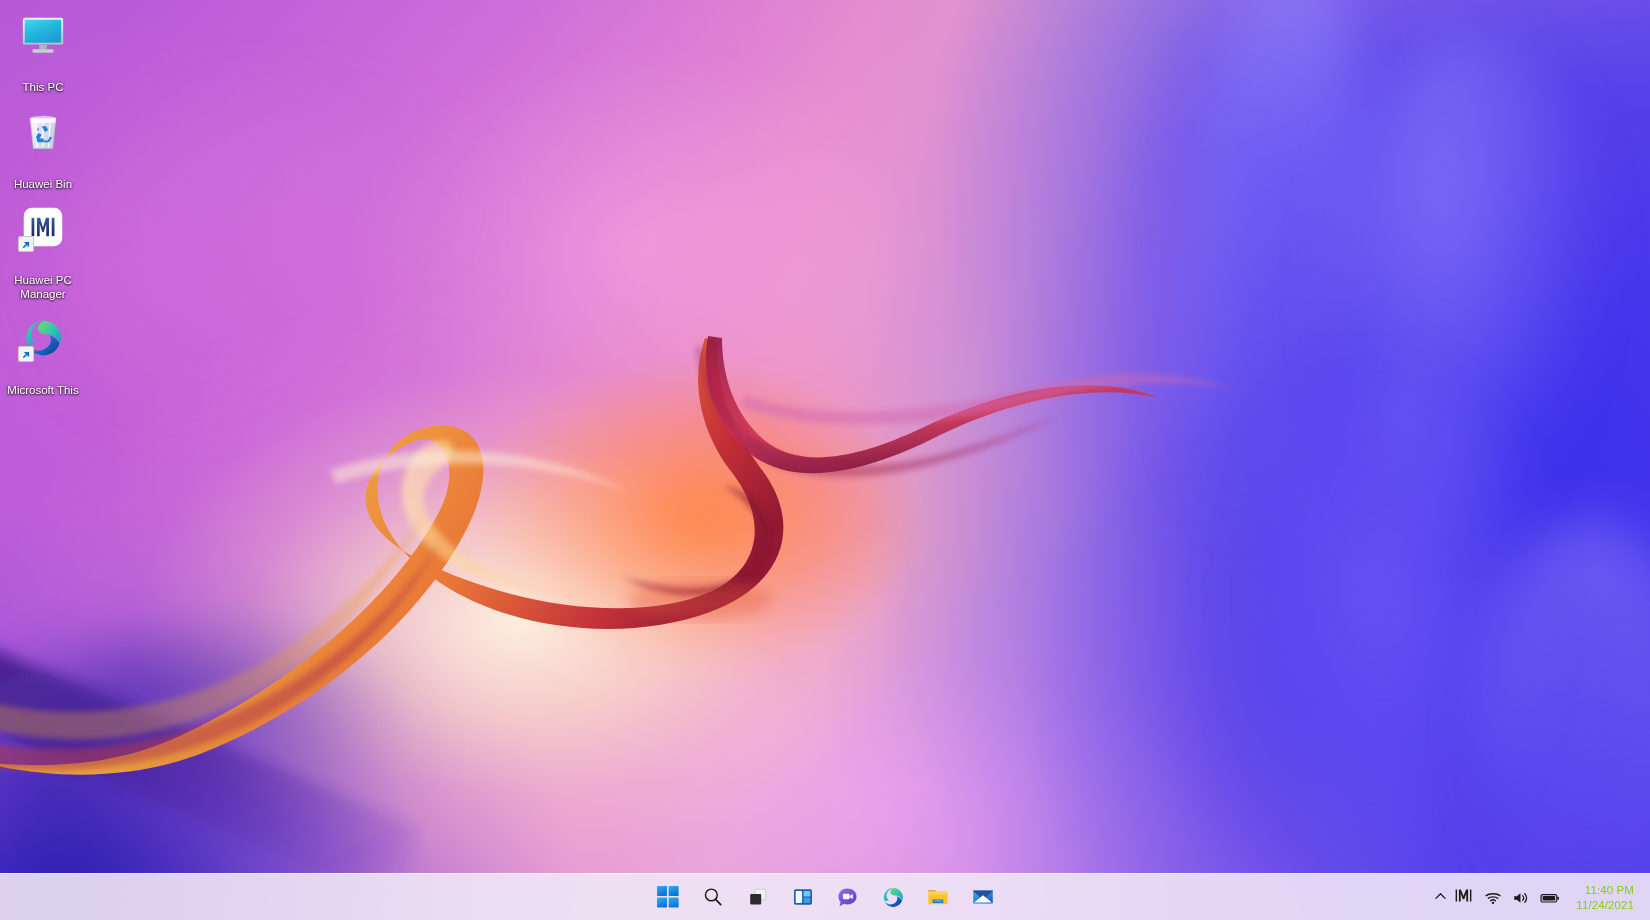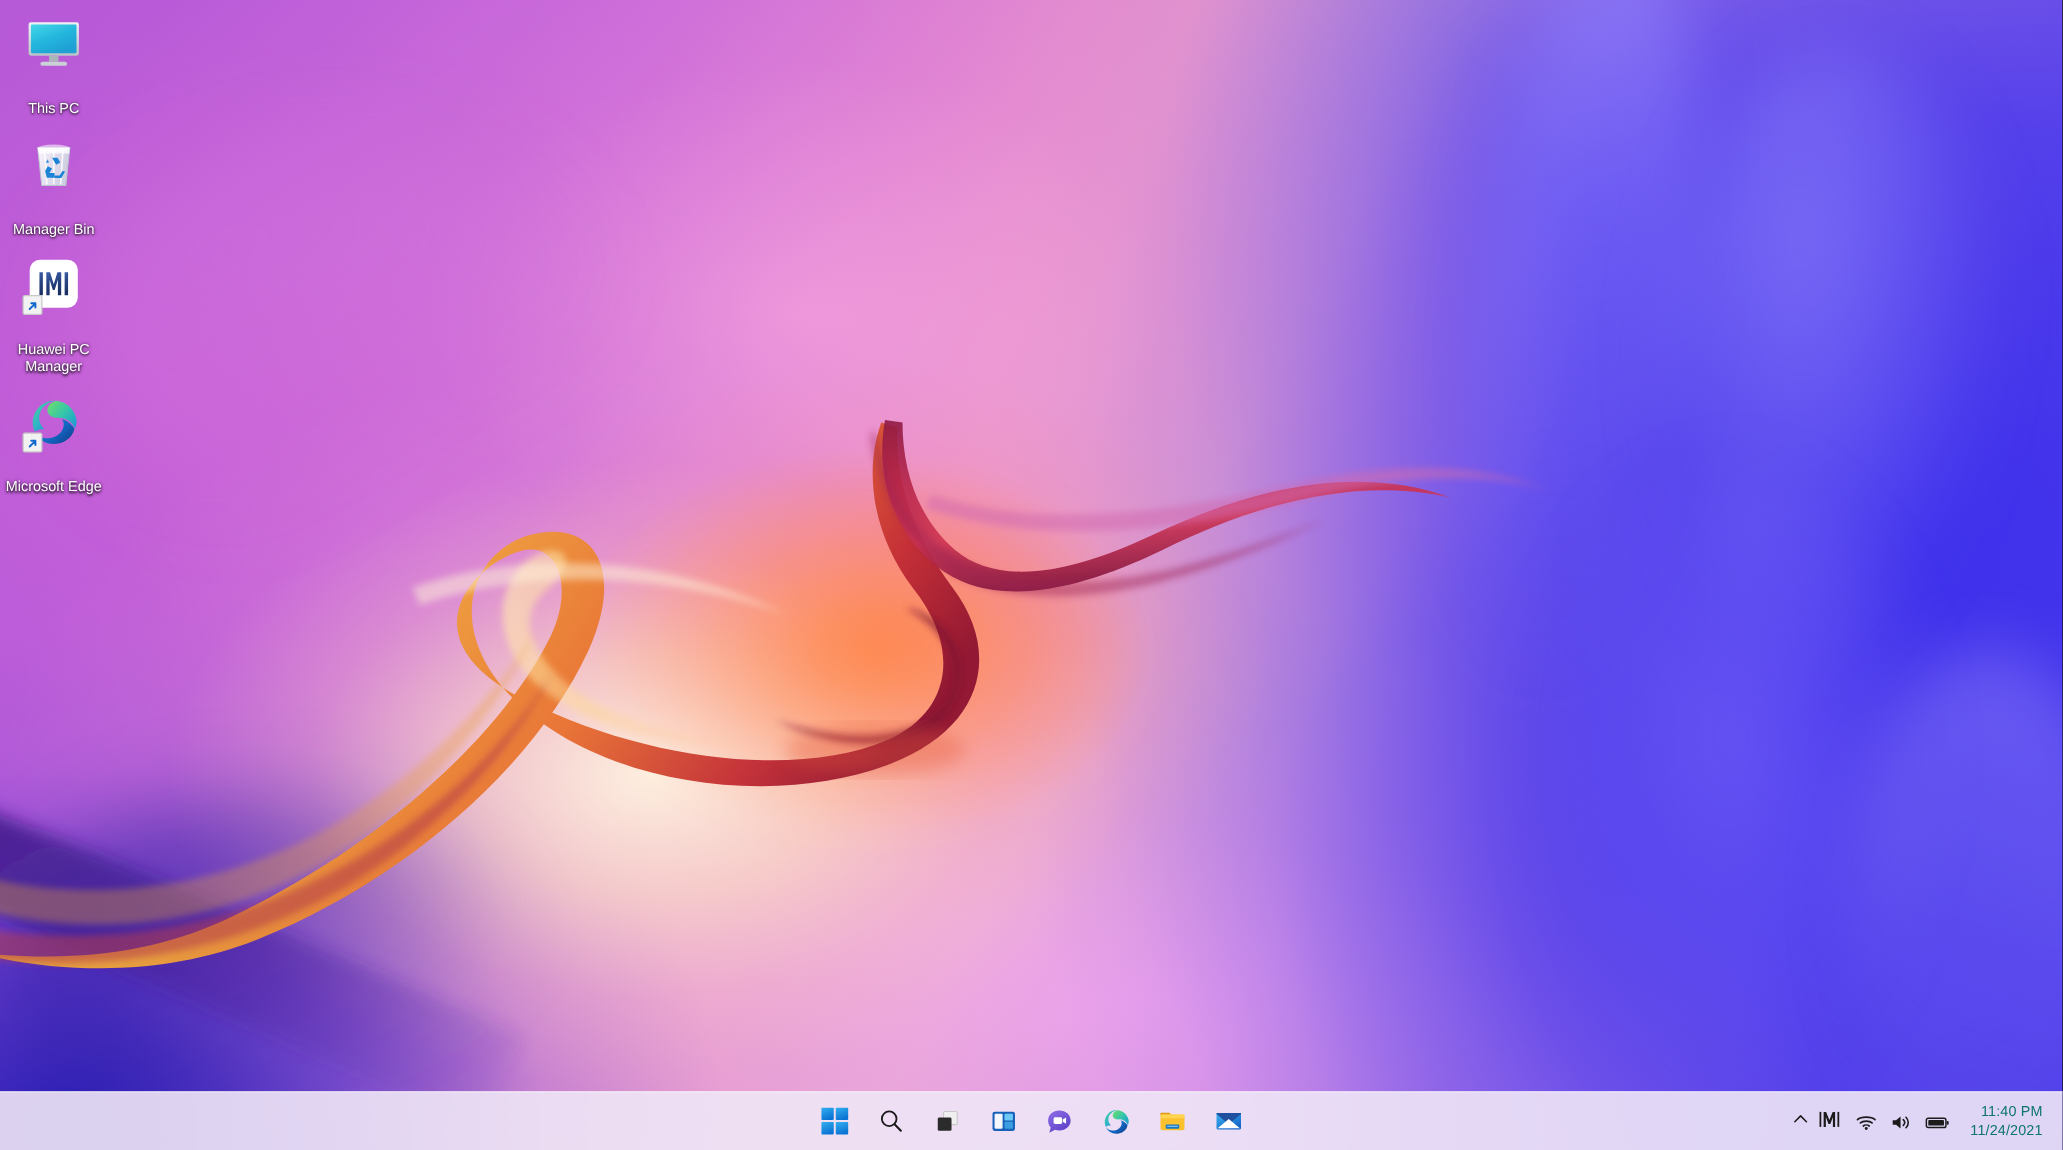--- a/index.html
+++ b/index.html
@@ -129,21 +129,21 @@
     height:40px; display:flex; align-items:center; justify-content:center;
     border-radius:5px; cursor:default; padding:0 4px;
   }
   #tray-group {
     display:flex; align-items:center; gap:2px;
     padding:0 4px; height:40px; border-radius:5px;
   }
   #clock {
     height:40px; padding:0 10px 0 8px; border-radius:5px;
     display:flex; flex-direction:column; align-items:flex-end; justify-content:center;
-    cursor:default; color:#0f766e;
+    cursor:default; color:#84cc16;
   }
   #clock .t, #clock .d { font-size:11.5px; line-height:15px; letter-spacing:0.1px; }
 </style>
 </head>
 <body>
 
 <div id="desktop">
 
   <div id="wallpaper"></div>
   <div class="fold f6"></div>
@@ -286,21 +286,21 @@
           <path d="M16 12 L18 42 M24 12 L24 42 M32 12 L30 42" stroke="#ffffff" stroke-width="1.4" opacity="0.85" fill="none"></path>
           <g transform="translate(24,27) scale(0.92)" fill="#1b84d6">
             <path d="M-1.6 -9 L3.6 -9 L6.2 -4.4 L2.3 -2.2 L-0.2 -6.6 Z"></path>
             <path d="M-8.2 3.6 L-5.6 -1 L-1.6 1.2 L-4.1 5.6 L0.8 5.6 L0.8 10 L-6.6 10 Z"></path>
             <path d="M8.2 3.6 L5.6 8 L0.7 8 L0.7 10.2 L7.2 10.2 L10.8 4 Z"></path>
             <path d="M-4.6 -4.1 L-7.6 -4.1 L-5.6 -7.6 Z" opacity="0.9"></path>
           </g>
           <ellipse cx="24" cy="10.5" rx="14" ry="3.2" fill="#ffffff" opacity="0.55"></ellipse>
         </svg>
       </div>
-      <div class="lbl">Manager Bin</div>
+      <div class="lbl">Huawei Bin</div>
     </div>
 
     <div class="desk-icon">
       <div class="glyph">
         <svg width="44" height="44" viewBox="0 0 48 48">
           <defs>
             <linearGradient id="hw" x1="0" y1="0" x2="0.2" y2="1">
               <stop offset="0%" stop-color="#3b5fa8"></stop>
               <stop offset="55%" stop-color="#26407e"></stop>
               <stop offset="100%" stop-color="#1b2f63"></stop>
@@ -349,21 +349,21 @@
                    -7.3.9-12.7 5.6-14.3 11.3-1.5 5.6.6 10.6 4.1 13.6-3.6-.4-6.5.4-8.3 2z" fill="url(#eB)"></path>
           <path d="M26.1 6.2c8.8.8 15.6 7 17.5 15.1.8 3.5.1 6.9-1.3 9.1
                    -2-6.4-8.5-9.6-14.6-9.4-4.4.1-7.6-1.6-8.8-4.4-1.5-3.5.8-8.2 7.2-10.4z" fill="url(#eC)"></path>
         </svg>
         <div class="shortcut">
           <svg viewBox="0 0 12 12">
               <path d="M3 9 L8 4 M8 4 L4.4 4 M8 4 L8 7.6" stroke="#1368ce" stroke-width="1.7" fill="none" stroke-linecap="round"></path>
             </svg>
         </div>
       </div>
-      <div class="lbl">Microsoft Edge</div>
+      <div class="lbl">Microsoft This</div>
     </div>
 
   </div>
 
   <div id="taskbar">
 
     <div id="tb-center">
 
       <div class="tb-btn">
         <span>

